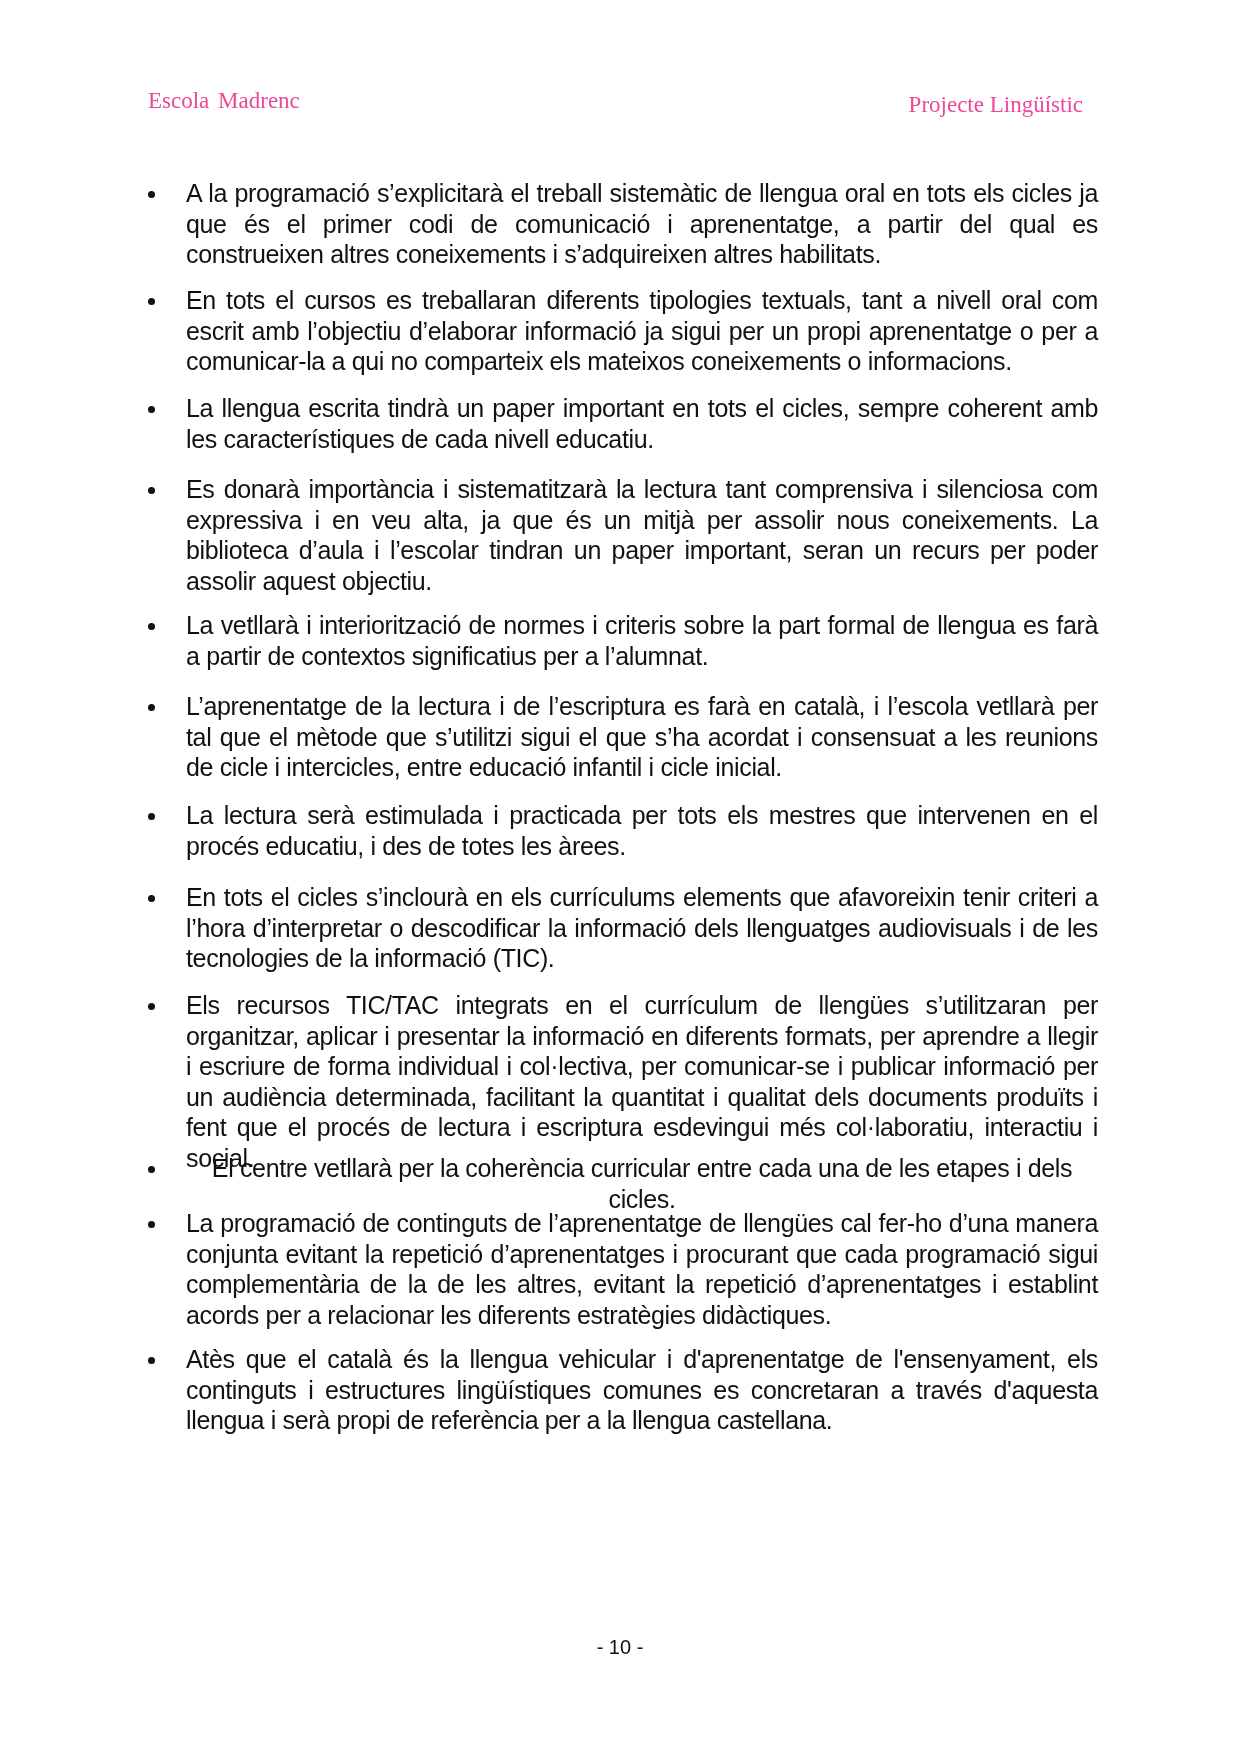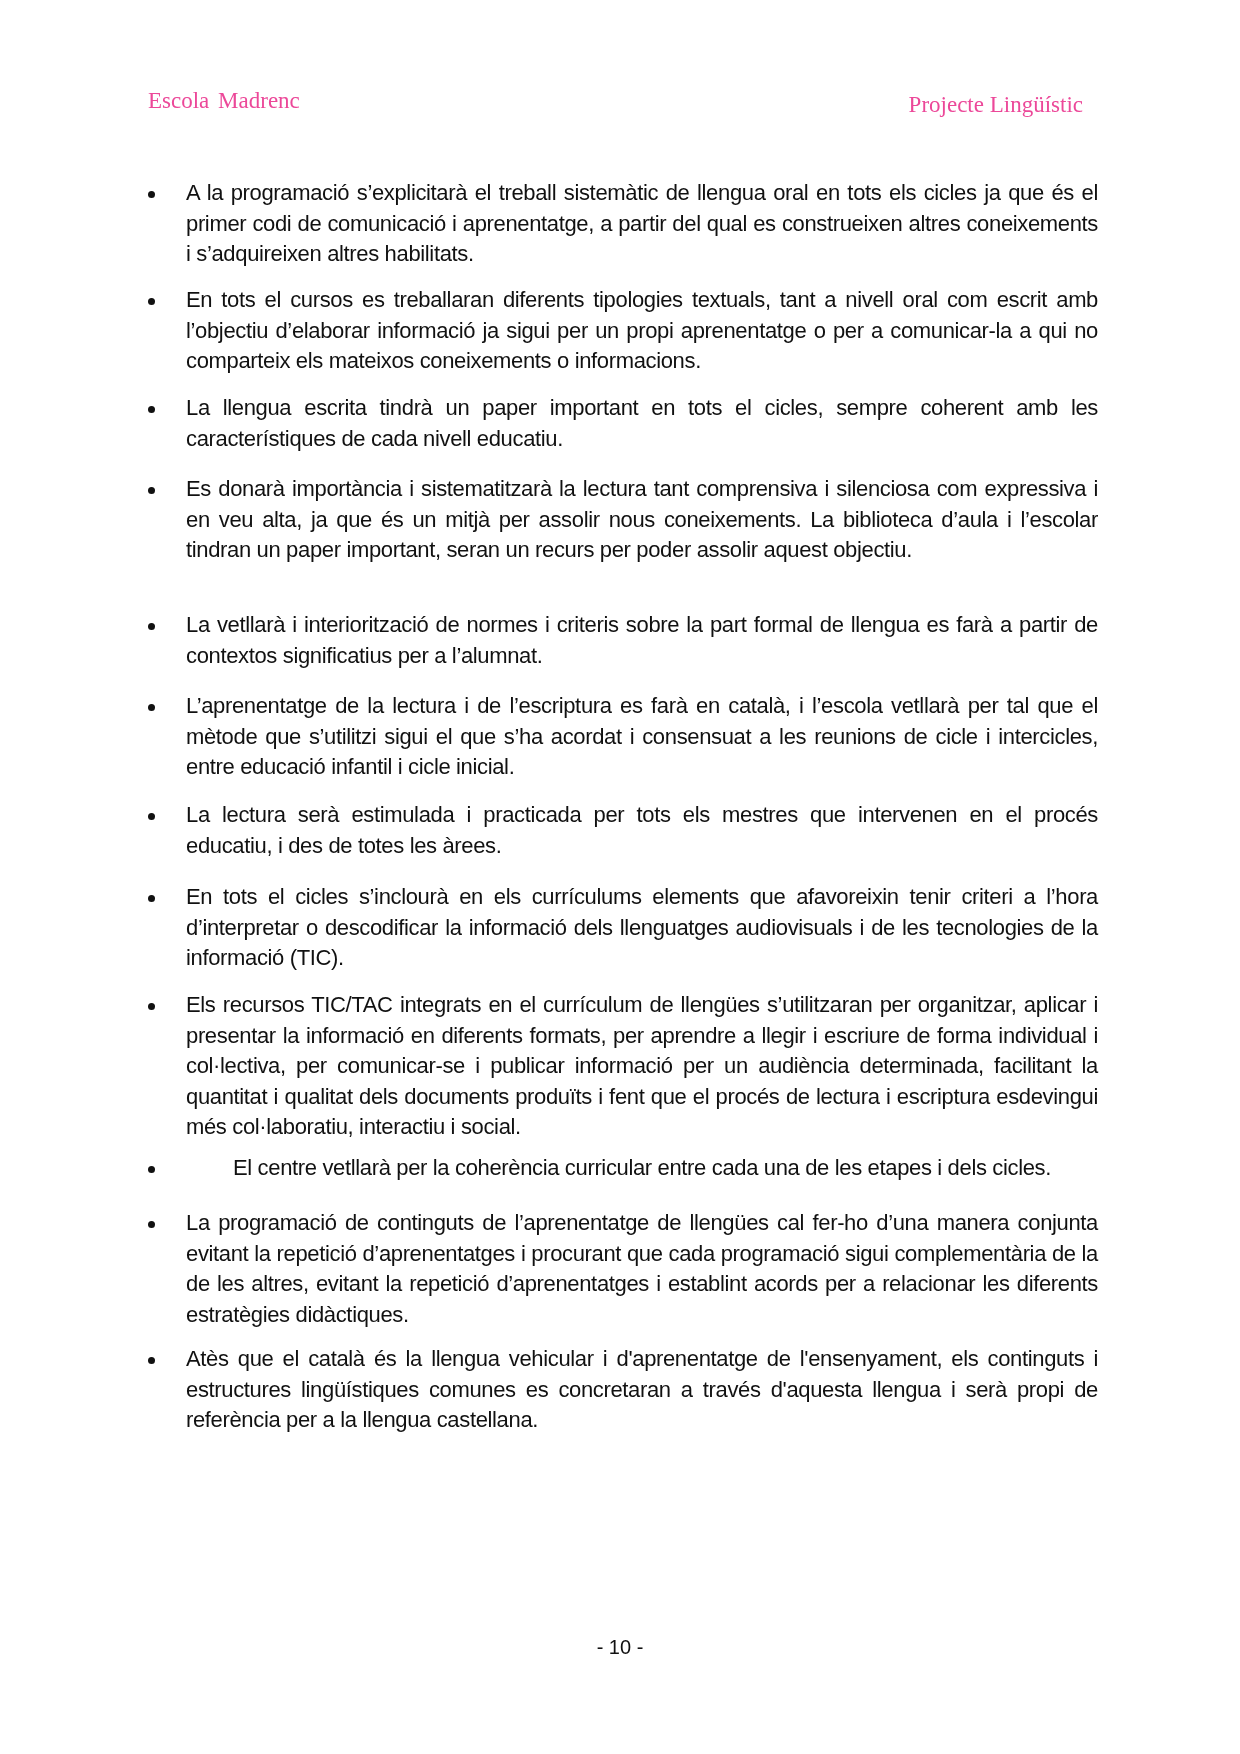--- a/index.html
+++ b/index.html
@@ -5,21 +5,21 @@
     html, body { margin: 0; padding: 0; background: #ffffff; }
     body { width: 1240px; height: 1754px; position: relative; overflow: hidden; color: #111; }
     .header { position: absolute; top: 88px; left: 148px; right: 157px; height: 30px;
       font-family: "Liberation Serif", serif; font-size: 23px; color: #ec4899; }
     .header .left { position: absolute; left: 0; top: 0; word-spacing: 3px; }
     .header .right { position: absolute; right: 0; top: 4px; }
     .content { position: absolute; left: 148px; width: 950px; top: 0; }
     .bullet { position: absolute; left: 0; width: 950px; }
     .bullet .dot { position: absolute; left: 0; top: 13px; width: 7px; height: 7px; border-radius: 50%; background: #111; }
     .bullet .text { position: absolute; left: 38px; width: 912px;
-      font-family: "Liberation Sans", sans-serif; font-size: 22px; line-height: 30.5px;
+      font-family: "Liberation Sans", sans-serif; font-size: 25px; line-height: 30.5px;
       text-align: justify; letter-spacing: -0.35px; color: #111; }
     .bullet .text.nojust { text-align: center; }
     .page-number { position: absolute; top: 1636px; left: 0; width: 1240px; text-align: center;
       font-family: "Liberation Sans", sans-serif; font-size: 20px; color: #111; }
   </style>
 </head>
 <body>
 
 <div class="header">
   <span class="left">Escola  Madrenc</span>

